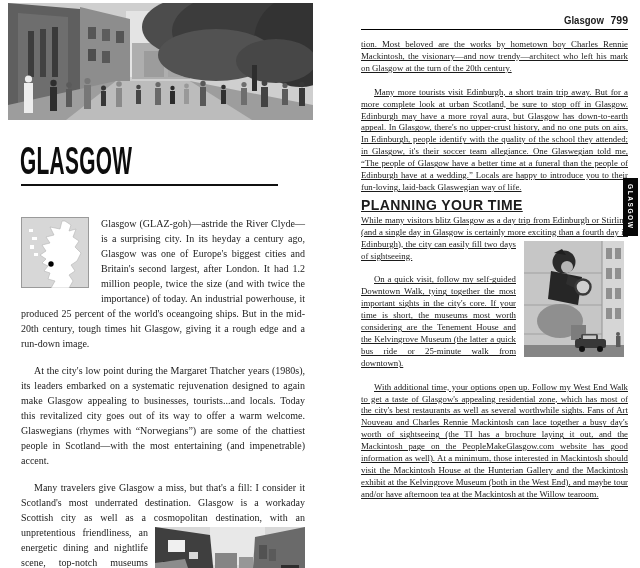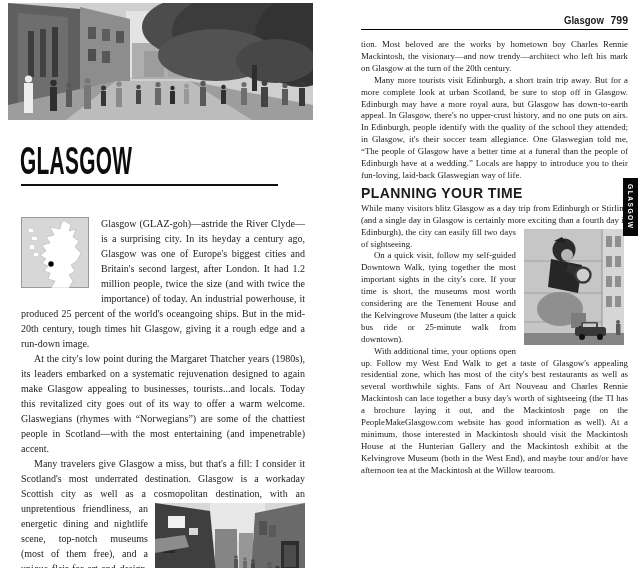--- a/index.html
+++ b/index.html
@@ -12,35 +12,35 @@
   .photo-top { width:305px; height:117px; }
   .photo-top svg { display:block; }
   .chapter-title {
     font-family:"Liberation Sans", sans-serif; font-weight:700; font-size:38px; line-height:38px;
     color:#0d0d0d; margin:22px 0 0 12px; transform:scaleX(0.55); transform-origin:left bottom;
     white-space:nowrap; letter-spacing:0.5px;
   }
   .title-rule { border-top:2.4px solid #101010; width:257px; margin:4px 0 0 13px; }
   .left-body { width:284px; margin:30px 0 0 13px; font-size:10px; line-height:15px; }
   p { text-align:justify; }
-  .indent { text-indent:13px; }
+  .indent { text-indent:13px;margin-top:12px; }
   .map-float { float:left; width:68px; height:71px; margin:1px 12px 4px 0; display:block; }
   .map-float svg { display:block; }
   .alley-float { float:right; width:150px; height:100px; margin:2px 0 2px 7px; display:block; }
   .alley-float svg { display:block; }
 
   
   .page-right { position:absolute; left:361px; top:14px; width:267px; }
   .running-header { display:flex; justify-content:flex-end; align-items:baseline;
     font-family:"Liberation Sans", sans-serif; }
   .rh-title { font-weight:700; font-size:11px; display:inline-block; transform:scaleX(0.87);
     transform-origin:right bottom; }
   .rh-page { font-weight:700; font-size:10.5px; margin-left:7px; font-family:"Liberation Sans", sans-serif; }
   .header-rule { border-top:1.6px solid #000; margin-top:3px; }
-  .right-body { margin-top:9px; font-size:8.8px; line-height:11.9px; }
+  .right-body { margin-top:9px; font-size:8.8px; line-height:11.9px;text-decoration:underline; }
   .section-heading { font-family:"Liberation Sans", sans-serif; font-weight:700; font-size:14px;
     letter-spacing:0.4px; color:#1c1c1c; margin:6px 0 3px 0; }
   .mural-float { float:right; width:100px; height:116px; margin:2px 4px 2px 8px; display:block; }
   .mural-float svg { display:block; }
 
   
   .side-tab { position:absolute; left:623px; top:178px; width:15px; height:58px; background:#060606;
     color:#fff; display:flex; align-items:center; justify-content:center;
     writing-mode:vertical-rl; font-family:"Liberation Sans", sans-serif; font-weight:700;
     font-size:6.5px; letter-spacing:1.6px; }

